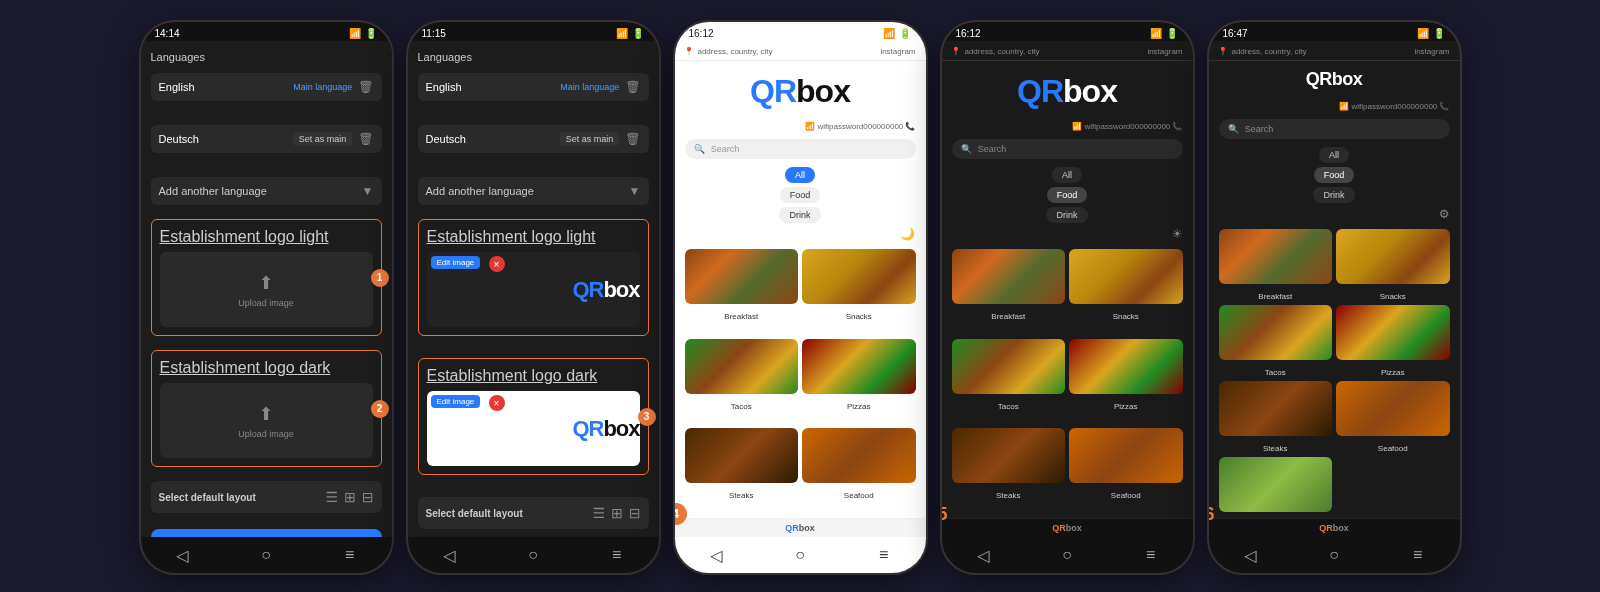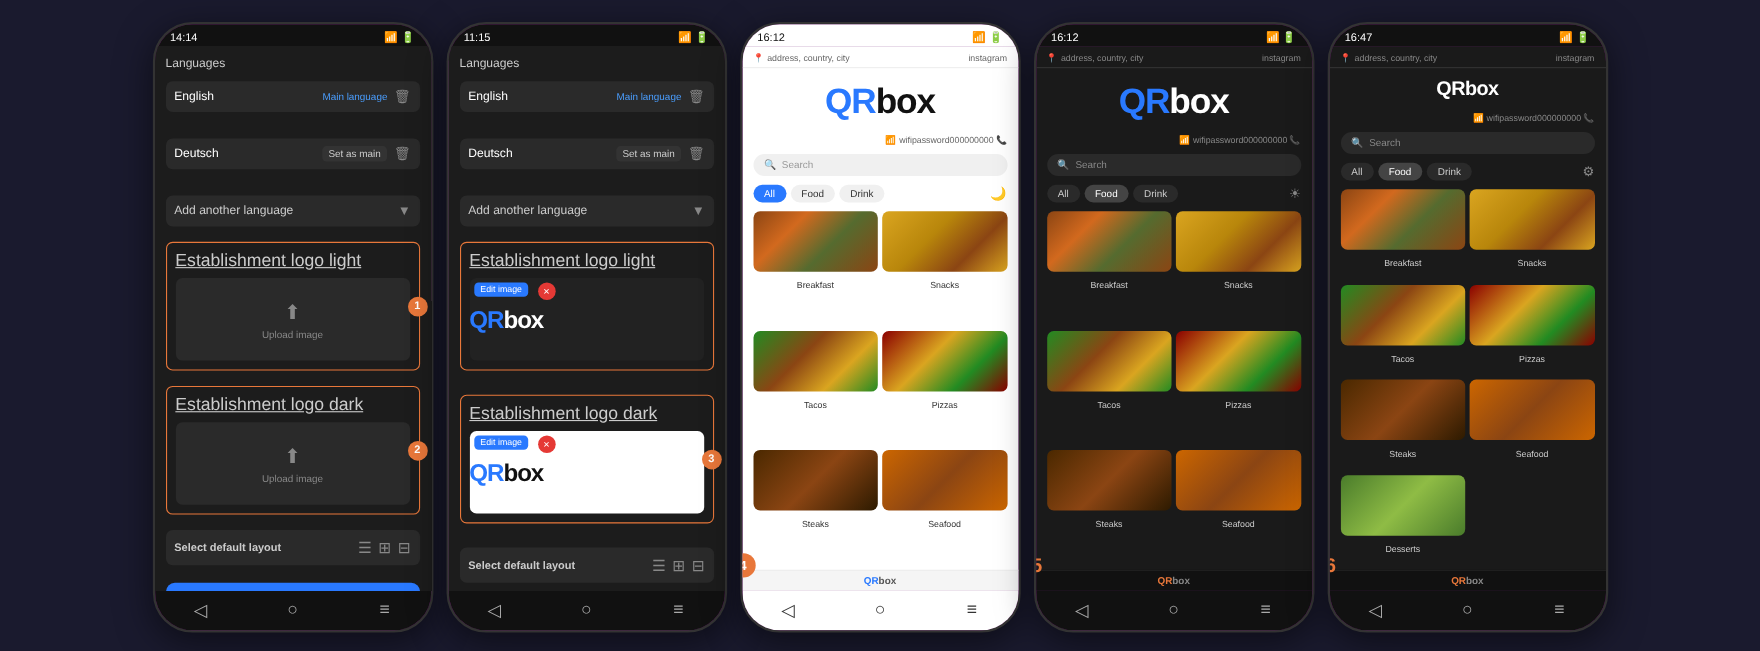--- a/index.html
+++ b/index.html
@@ -13,21 +13,21 @@
       padding: 20px;
     }
     .phones-container {
       display: flex;
       gap: 12px;
       align-items: center;
     }
     .phone {
       width: 255px;
       height: 555px;
-      background: #701a75;
+      background: #7f1d1d;
       border-radius: 36px;
       border: 2px solid #333;
       overflow: hidden;
       display: flex;
       flex-direction: column;
       position: relative;
       box-shadow: 0 8px 32px rgba(0,0,0,0.5);
     }
     .phone-status-bar {
       display: flex;
@@ -213,21 +213,21 @@
       width: 100%;
     }
 
     
     .logo-with-image {
       background: #222;
       border-radius: 6px;
       height: 75px;
       display: flex;
       align-items: center;
-      justify-content: flex-start;
+      justify-content: flex-end;
       position: relative;
       overflow: hidden;
     }
     .edit-image-btn {
       position: absolute;
       top: 4px;
       left: 4px;
       background: #2979ff;
       color: #fff;
       border: none;
@@ -354,20 +354,21 @@
       color: #999;
     }
     .search-bar-dark {
       background: #2a2a2a;
     }
     .tabs-row {
       display: flex;
       gap: 4px;
       padding: 4px 10px;
       align-items: center;
+      flex-direction: column;
     }
     .tab-btn {
       background: #f0f0f0;
       border: none;
       border-radius: 16px;
       padding: 3px 10px;
       font-size: 9px;
       cursor: pointer;
       color: #333;
     }

